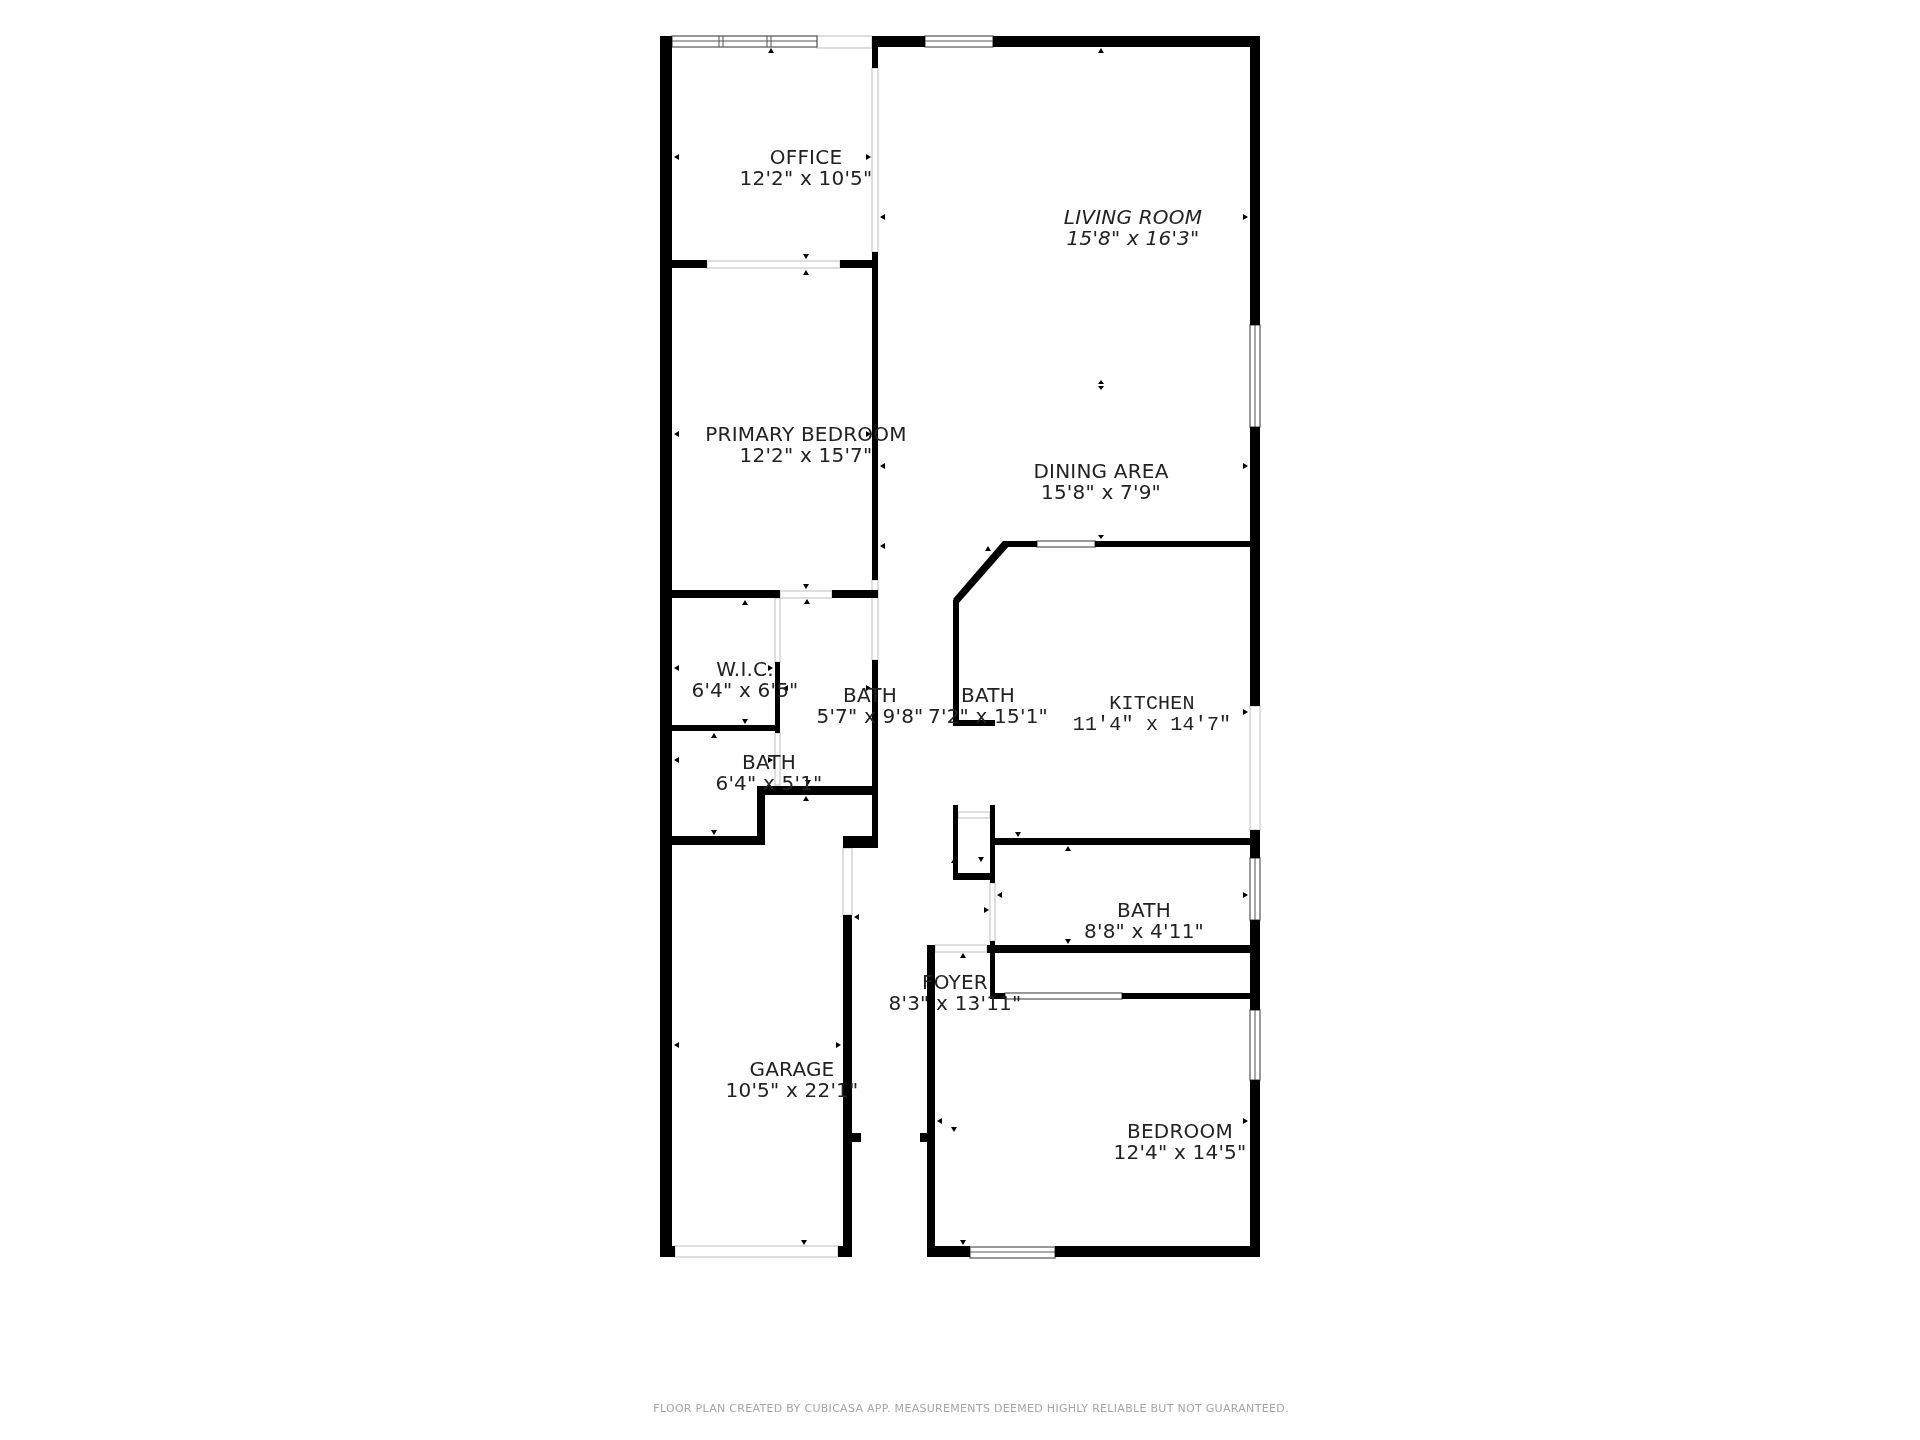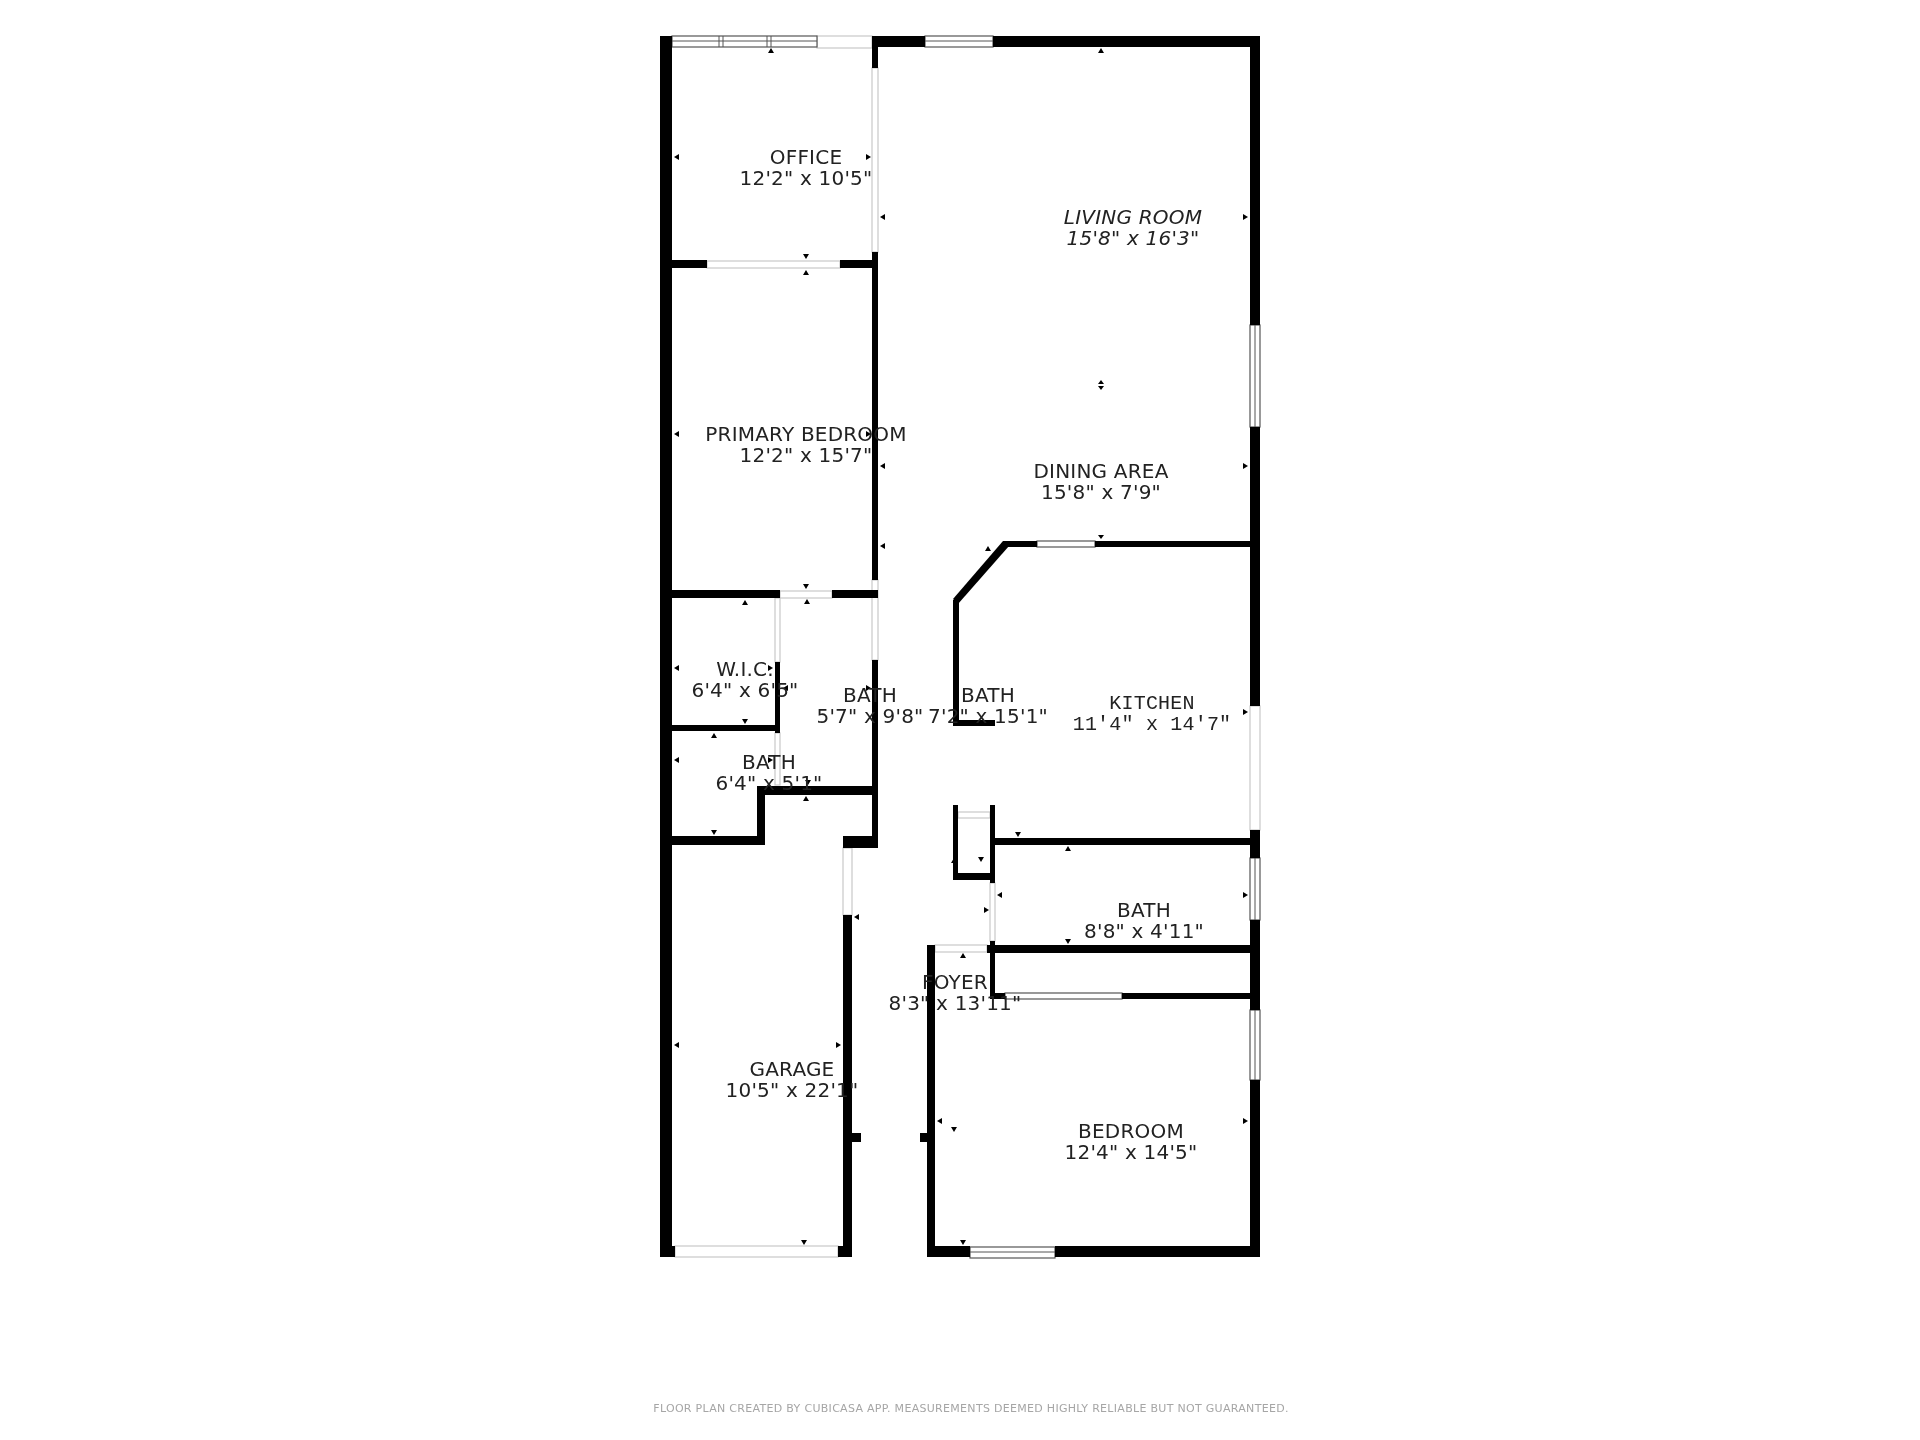--- a/index.html
+++ b/index.html
@@ -229,18 +229,18 @@
   <span class="dim">8'8" x 4'11"</span>
 </div>
 <div class="label" style="left:955px; top:993px;">
   <span>FOYER</span>
   <span class="dim">8'3" x 13'11"</span>
 </div>
 <div class="label" style="left:792px; top:1056px;margin-top:24px;">
   <span>GARAGE</span>
   <span class="dim">10'5" x 22'1"</span>
 </div>
-<div class="label" style="left:1131px; top:1142px;">
+<div class="label" style="left:1180px; top:1142px;">
   <span>BEDROOM</span>
   <span class="dim">12'4" x 14'5"</span>
 </div>
 
 <div class="footer">FLOOR PLAN CREATED BY CUBICASA APP. MEASUREMENTS DEEMED HIGHLY RELIABLE BUT NOT GUARANTEED.</div>
 
 </body></html>

